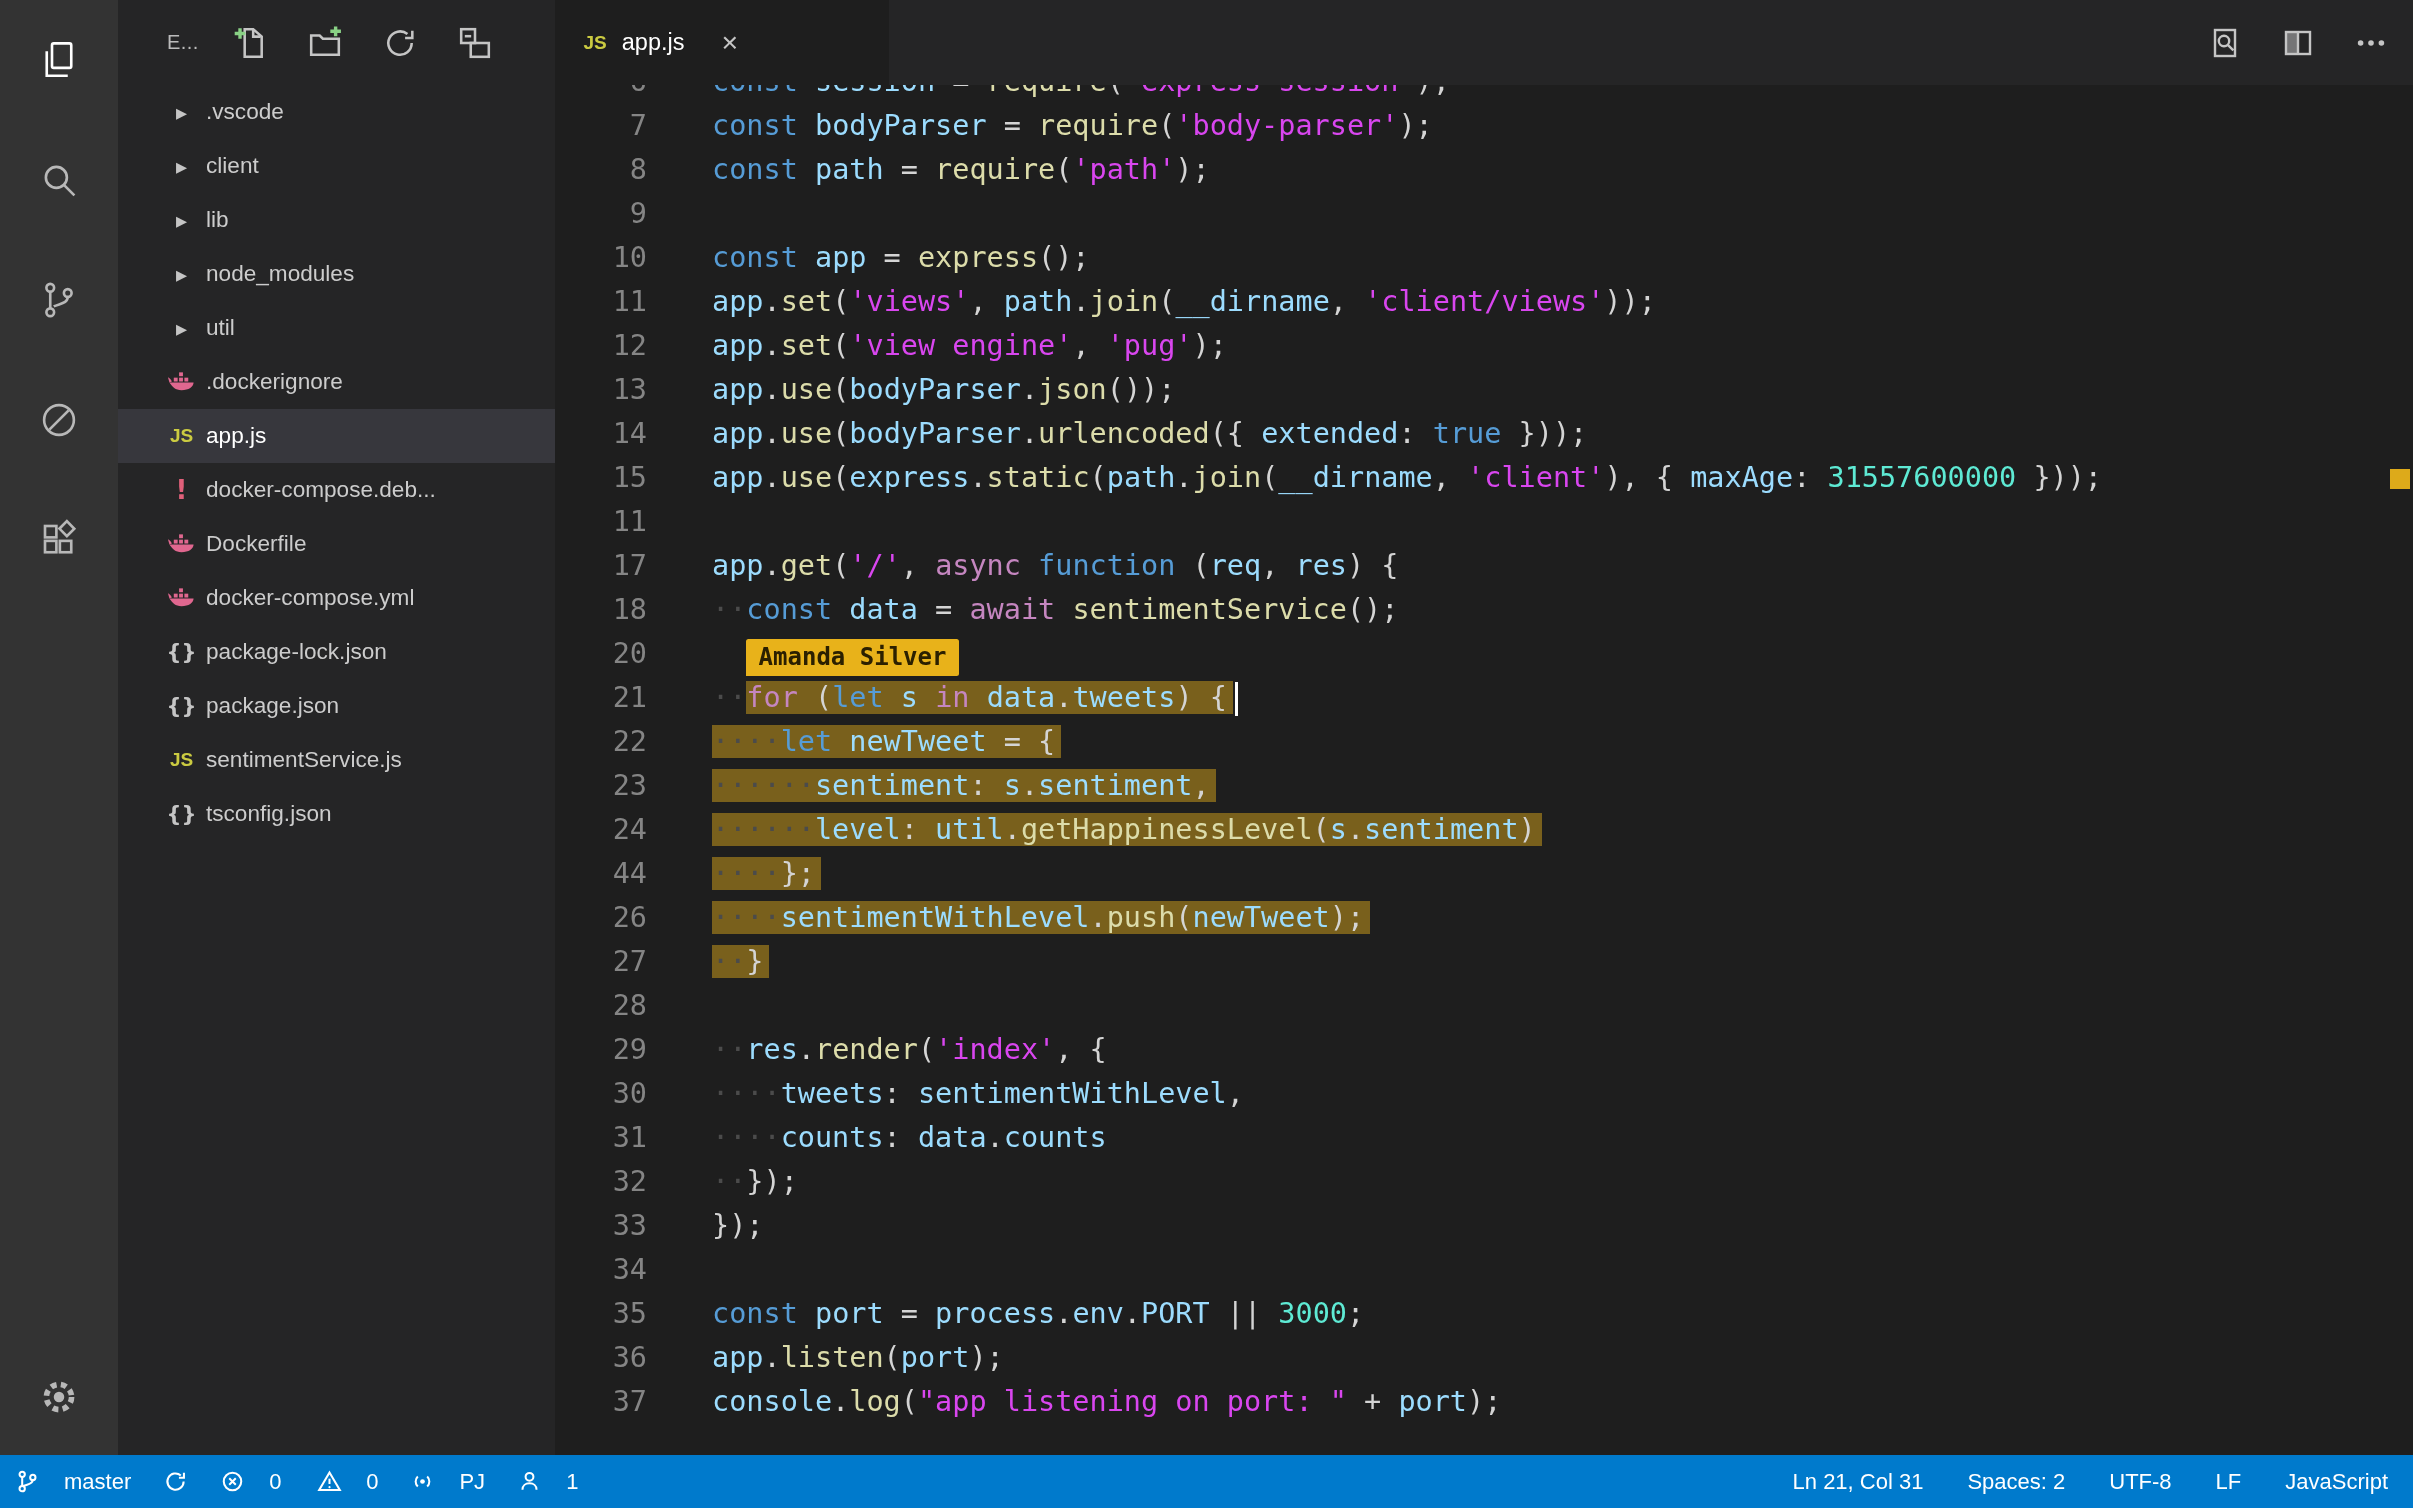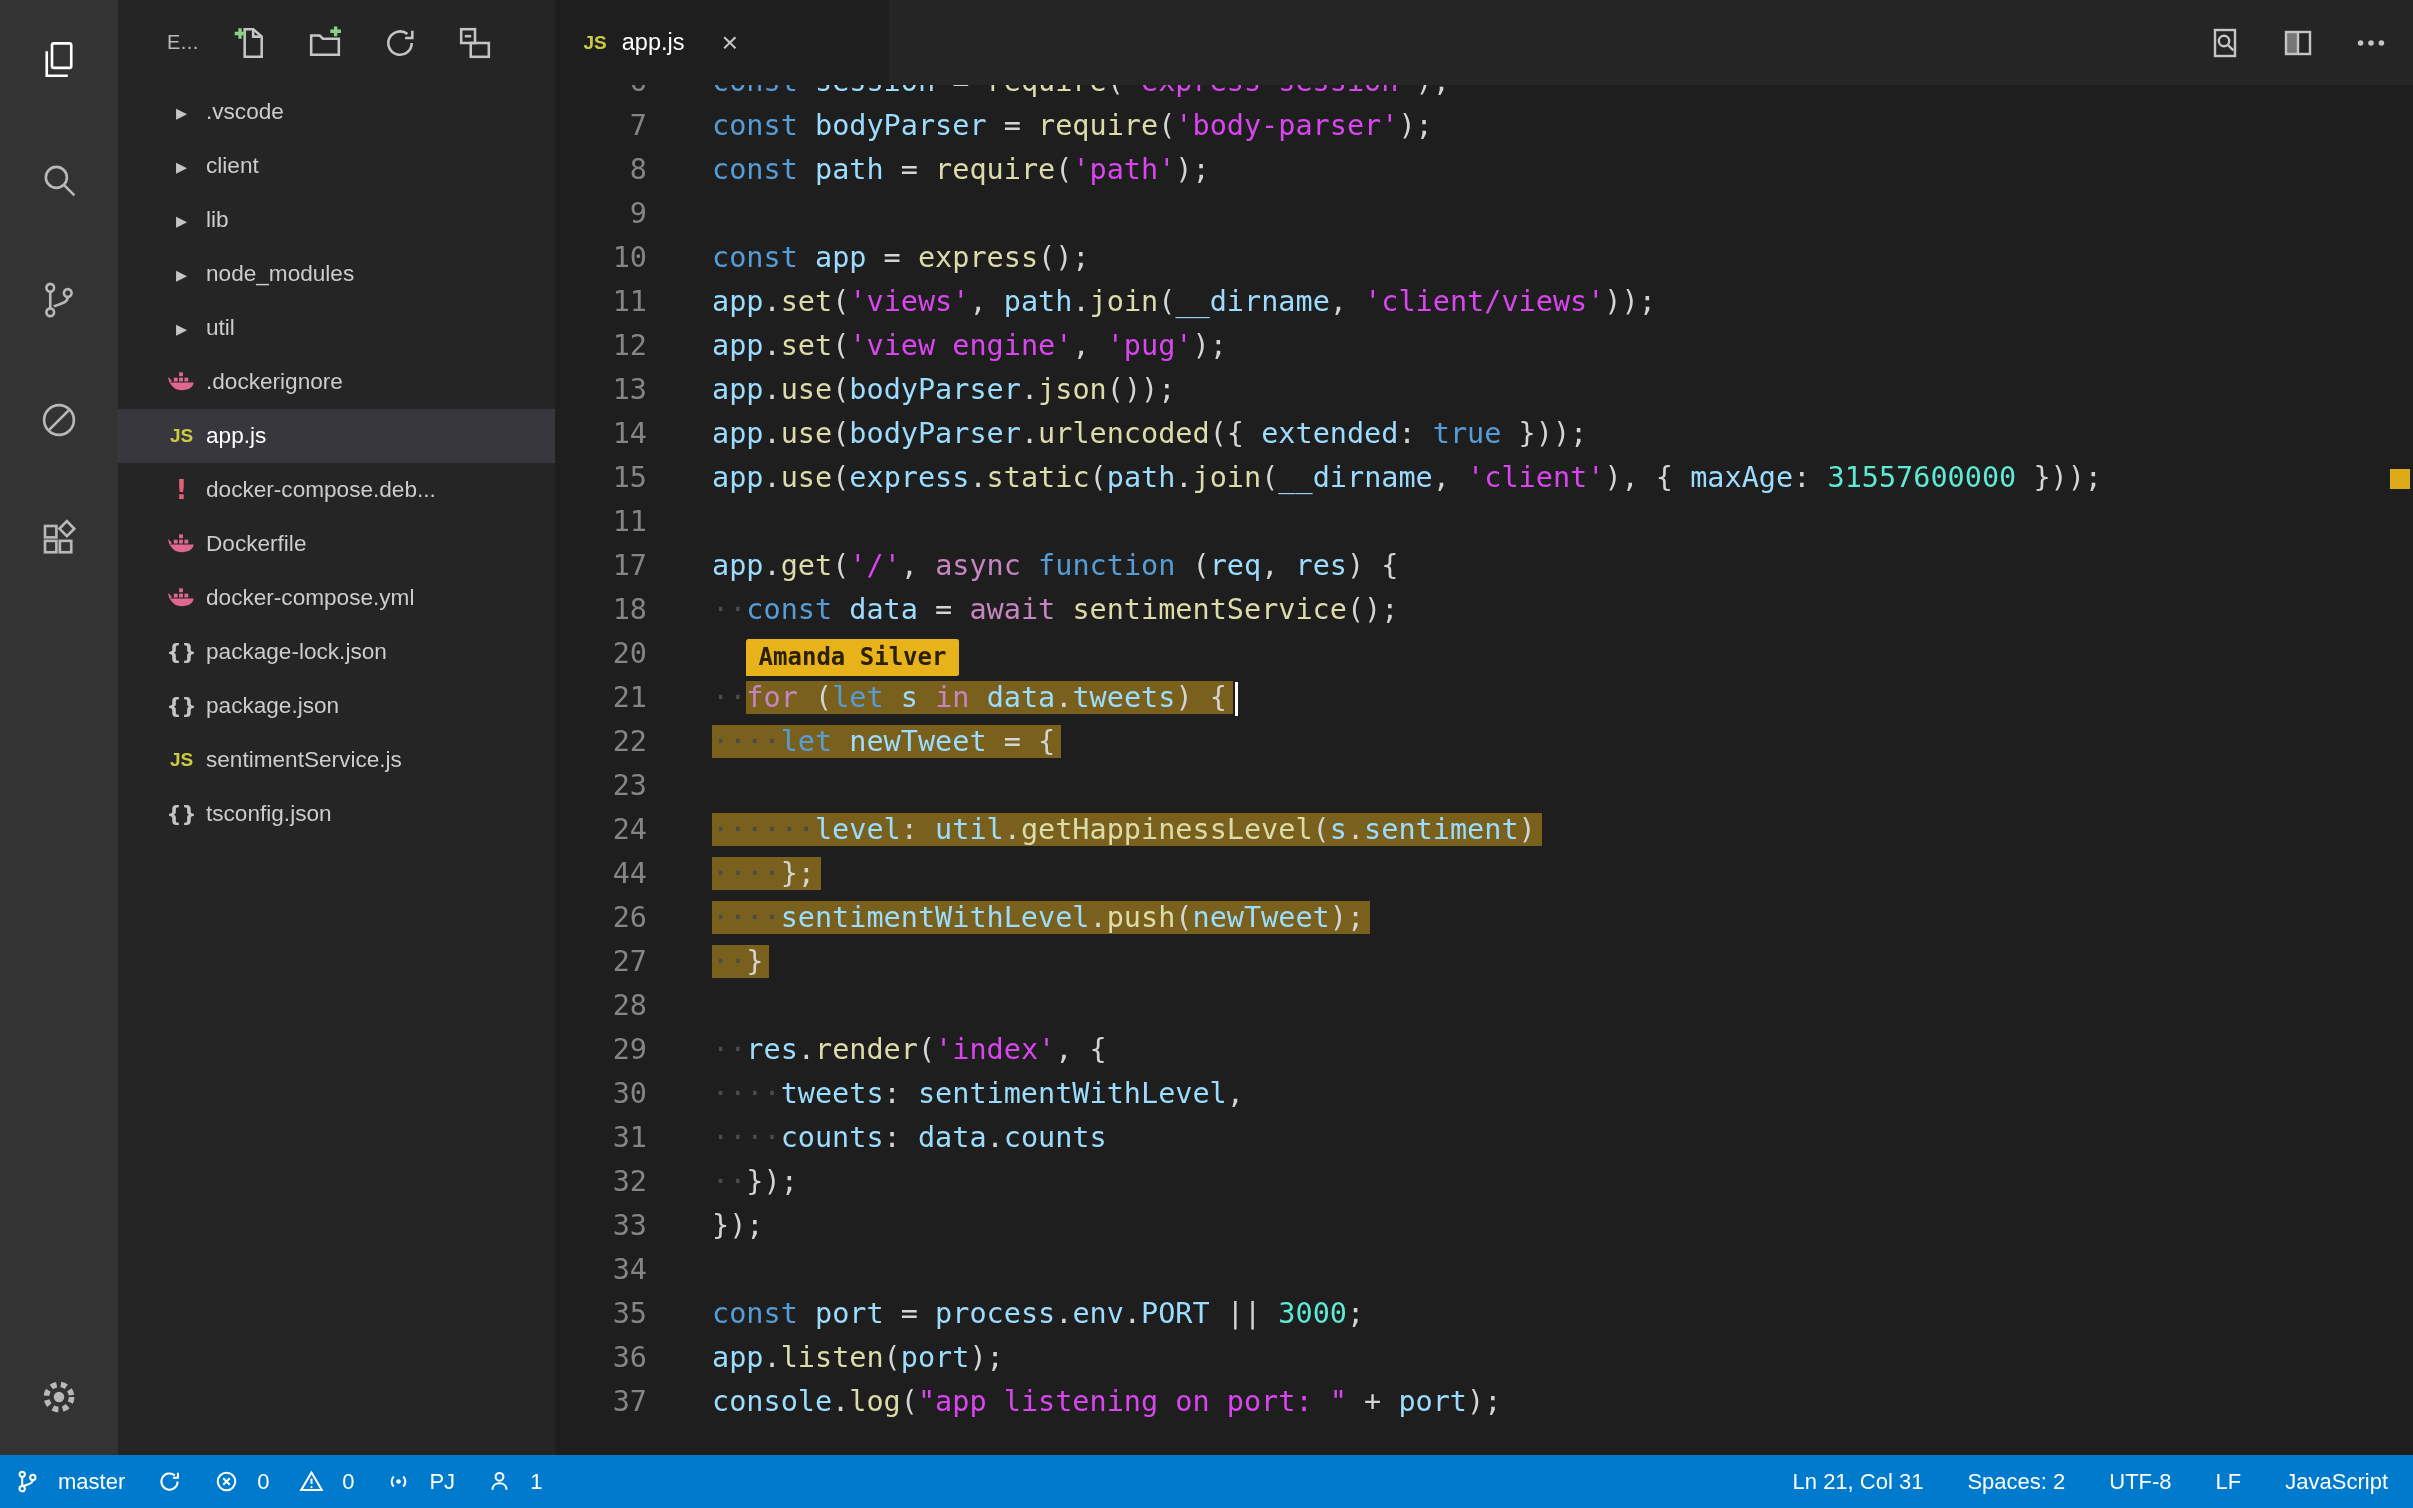--- a/index.html
+++ b/index.html
@@ -63,21 +63,21 @@
   .hl{background:var(--hl, rgba(232,178,26,.45));padding-right:5.9px;}
   .nametag{display:inline-block;height:37px;line-height:37px;padding:0 12.6px;background:var(--participant,#e8b21a);
     color:#2b2000;font-weight:bold;font-size:24px;vertical-align:bottom;border-radius:2.5px 2.5px 2.5px 0;
     margin-left:34px;font-family:"DejaVu Sans Mono",monospace;}
   .caret{display:inline-block;width:2.5px;height:34px;background:#ffffff;vertical-align:middle;margin-left:2.5px;}
   .ruler-marker{position:absolute;right:3.4px;top:384px;width:20px;height:20px;background:var(--participant,#e8b21a);opacity:.95;}
 
   
   .statusbar{height:53px;background:var(--accent,#007acc);color:#ffffff;display:flex;align-items:center;
     font-size:22px;padding:0 25px 0 15px;flex:none;}
-  .sb-item{display:flex;align-items:center;gap:18px;margin-right:32px;cursor:pointer;white-space:nowrap;}
+  .sb-item{display:flex;align-items:center;gap:24px;margin-right:32px;cursor:pointer;white-space:nowrap;}
   .sb-item svg{width:25px;height:25px;stroke:#ffffff;fill:none;stroke-width:1.3;}
   .sb-right{margin-left:auto;display:flex;align-items:center;gap:44px;}
   .sb-right .sb-item{margin-right:0;}
 </style>
 </head>
 <body>
 
 <div class="app">
   <div class="main">
 
@@ -338,20 +338,21 @@
             <div class="row">
               <div class="num">21</div>
               <div class="code"><span class="tk-w">··</span><span class="hl"><span class="tk-c">for</span><span class="tk-p"> (</span><span class="tk-k">let</span><span class="tk-p"> </span><span class="tk-v">s</span><span class="tk-p"> </span><span class="tk-c">in</span><span class="tk-p"> </span><span class="tk-v">data</span><span class="tk-p">.</span><span class="tk-v">tweets</span><span class="tk-p">) {</span></span><span class="caret"></span></div>
             </div>
             <div class="row">
               <div class="num">22</div>
               <div class="code"><span class="hl"><span class="tk-w">····</span><span class="tk-k">let</span><span class="tk-p"> </span><span class="tk-v">newTweet</span><span class="tk-p"> = {</span></span></div>
             </div>
             <div class="row">
               <div class="num">23</div>
+              <div class="code"><span class="hl"><span class="tk-w">······</span><span class="tk-v">sentiment</span><span class="tk-p">: </span><span class="tk-v">s</span><span class="tk-p">.</span><span class="tk-v">sentiment</span><span class="tk-p">,</span></span></div>
             </div>
             <div class="row">
               <div class="num">24</div>
               <div class="code"><span class="hl"><span class="tk-w">······</span><span class="tk-v">level</span><span class="tk-p">: </span><span class="tk-v">util</span><span class="tk-p">.</span><span class="tk-f">getHappinessLevel</span><span class="tk-p">(</span><span class="tk-v">s</span><span class="tk-p">.</span><span class="tk-v">sentiment</span><span class="tk-p">)</span></span></div>
             </div>
             <div class="row">
               <div class="num">44</div>
               <div class="code"><span class="hl"><span class="tk-w">····</span><span class="tk-p">};</span></span></div>
             </div>
             <div class="row">

